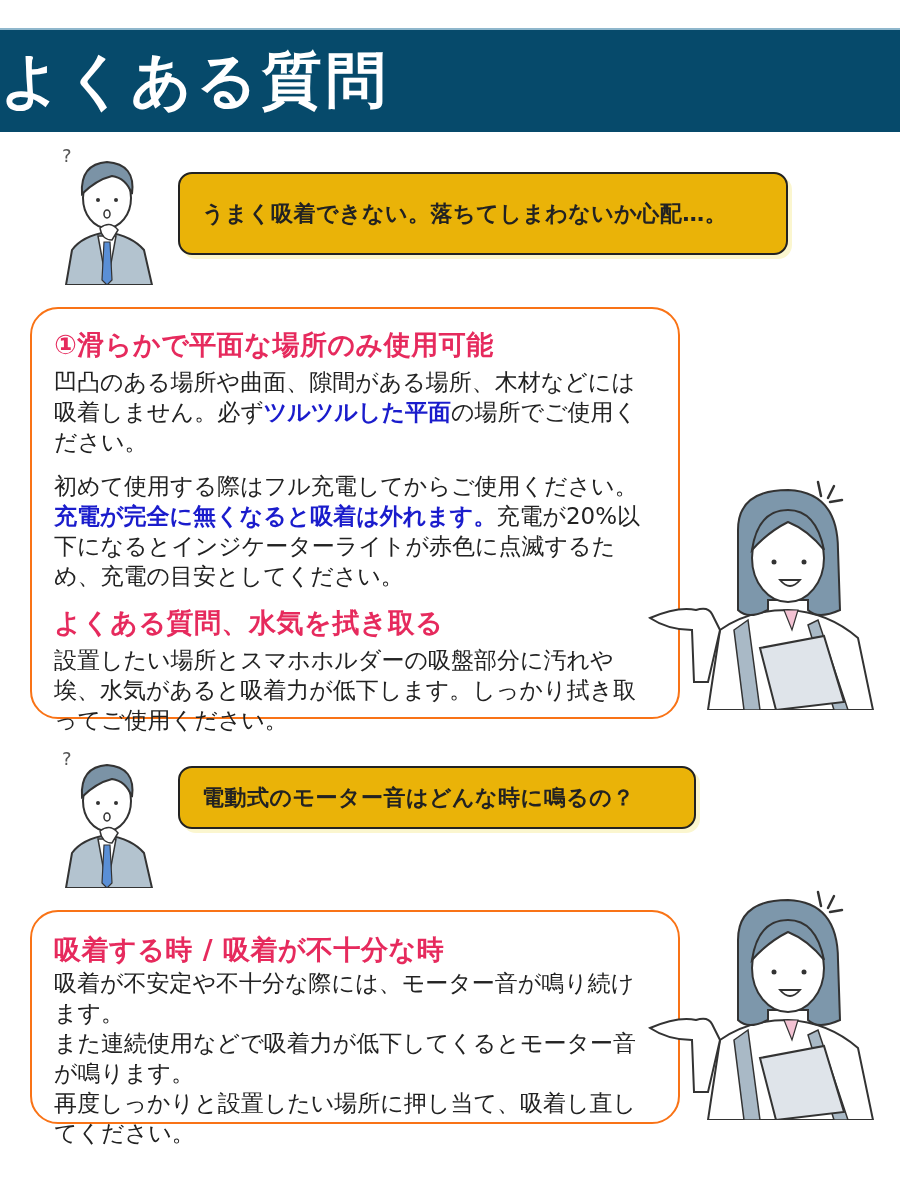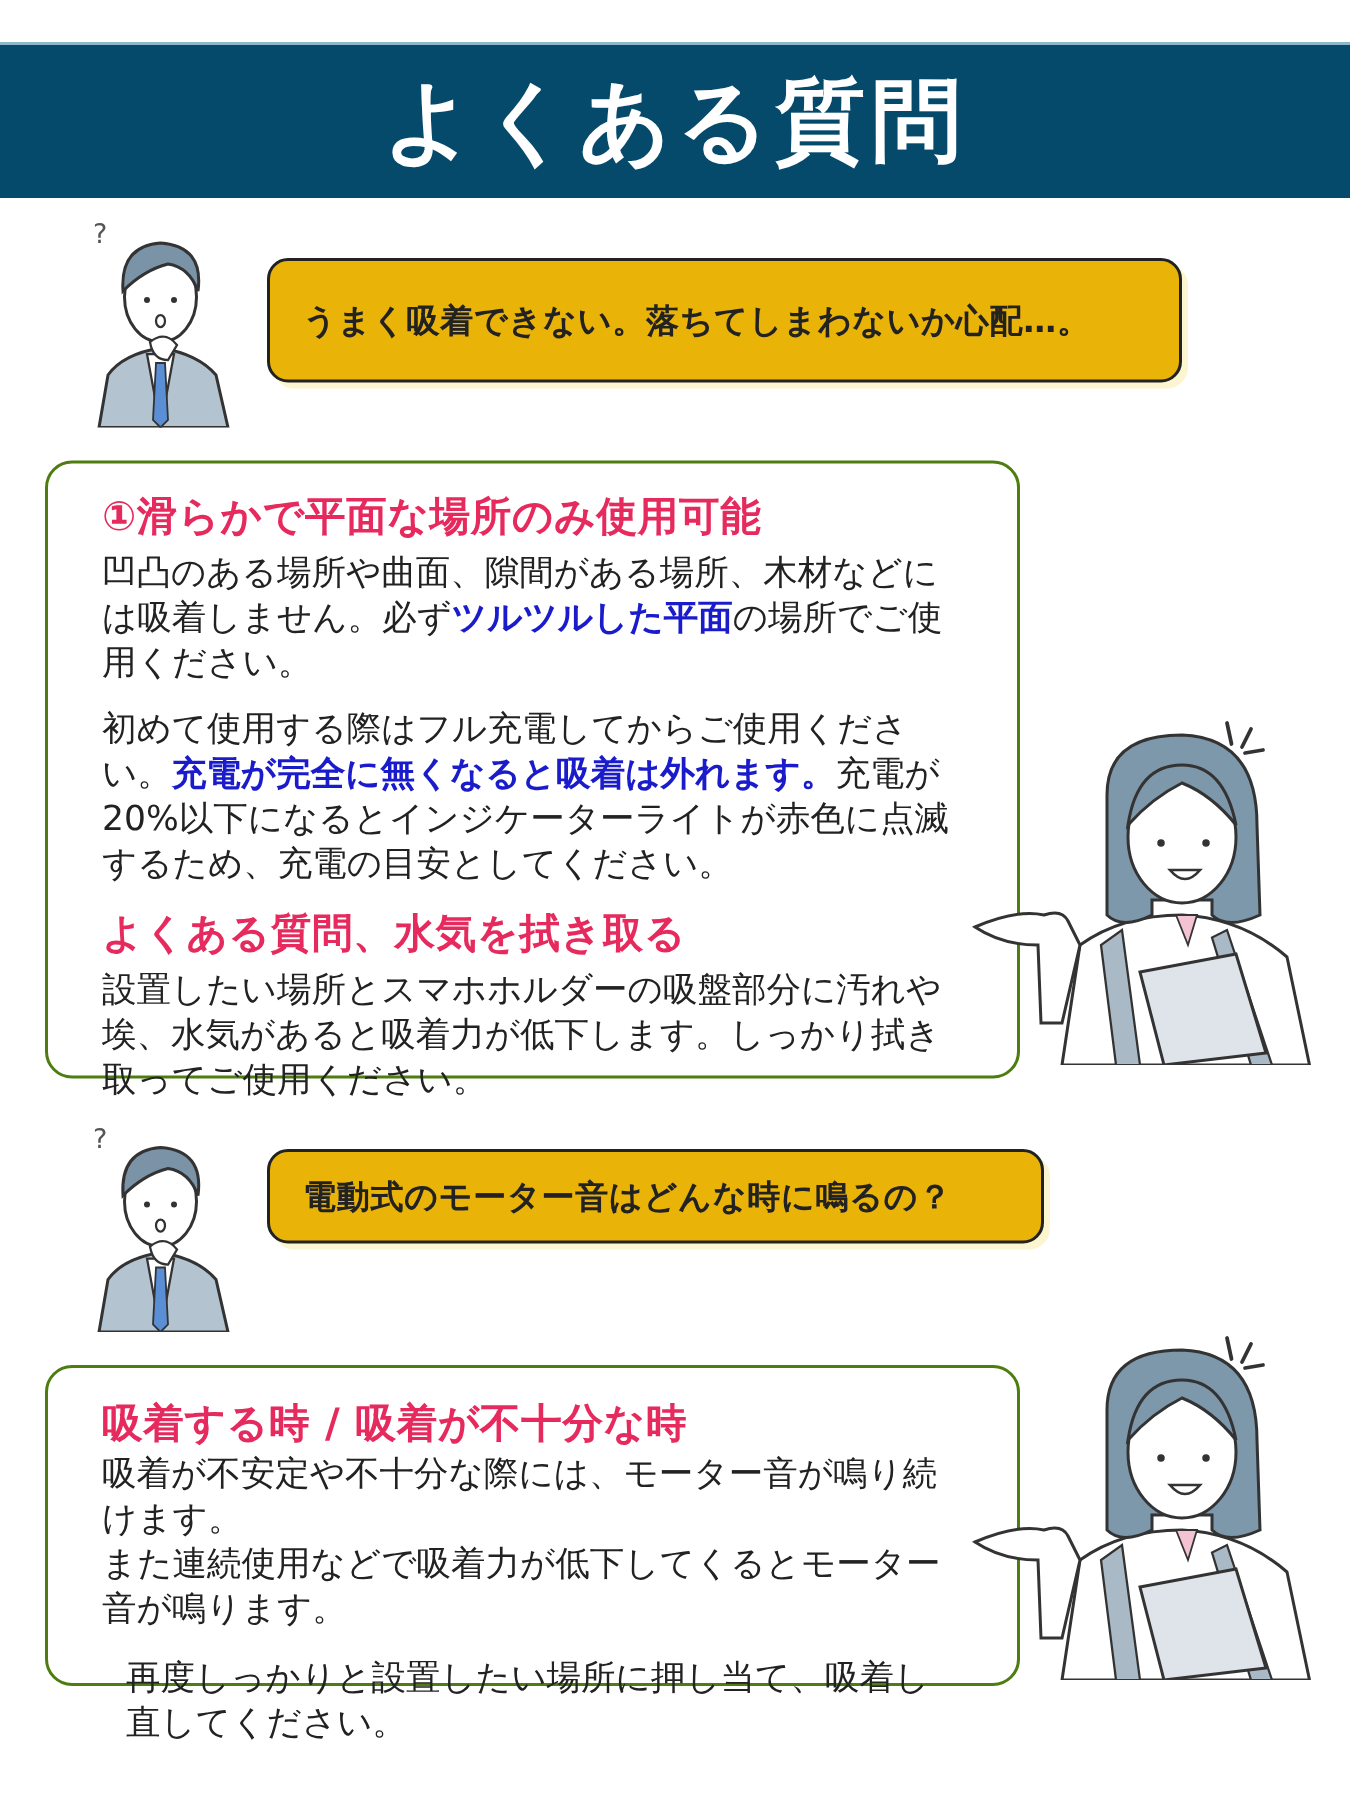--- a/index.html
+++ b/index.html
@@ -5,35 +5,35 @@
   html, body { margin:0; padding:0; }
   body {
     width:900px; height:1200px; position:relative; overflow:hidden;
     background:#ffffff;
     font-family:"DejaVu Sans","Liberation Sans",sans-serif;
     color:#222;
   }
   .header {
     position:absolute; left:0; top:28px; width:900px; height:102px;
     background:#064a6b; border-top:2px solid #8fb7cc;
-    display:flex; align-items:center; justify-content:center;
+    display:flex; align-items:center; 
   }
   .header h1 {
     margin:0; color:#fff; font-size:60px; font-weight:bold; letter-spacing:4px;
   }
   .avatar { position:absolute; }
   .qbubble {
     position:absolute; background:#eab308; border:2px solid #222; border-radius:14px;
     box-shadow:4px 4px 0 #fbf6cf;
     display:flex; align-items:center; padding-left:22px; box-sizing:border-box;
     font-size:22px; font-weight:bold; color:#222; letter-spacing:0.5px;
   }
   .abox {
-    position:absolute; background:#fff; border:2px solid #4d7c0f; border-radius:18px;
-    box-sizing:border-box; padding:18px 36px;
+    position:absolute; background:#fff; border:2px solid #f97316; border-radius:28px;
+    box-sizing:border-box; padding:18px 22px;
   }
   .ahead {
     color:#e62a5d; font-size:27px; font-weight:bold; margin:0; line-height:36px; letter-spacing:0.5px;
   }
   .abody {
     font-size:23px; line-height:30px; color:#222; margin:4px 0 14px 0;
   }
   .hl { color:#1a1ccc; font-weight:bold; }
 </style>
 </head>
@@ -96,21 +96,21 @@
   <path d="M48 88 Q58 80 66 90 L60 100 Q50 100 48 88 Z" fill="#fff" stroke="#333" stroke-width="1.5"></path>
 </svg>
 <div class="qbubble" style="left:178px;top:766px;width:518px;height:63px;">
   <span>電動式のモーター音はどんな時に鳴るの？</span>
 </div>
 
 <div class="abox" style="left:30px;top:910px;width:650px;height:214px;padding-top:20px;">
   <p class="ahead">吸着する時 / 吸着が不十分な時</p>
   <p class="abody" style="margin:0">吸着が不安定や不十分な際には、モーター音が鳴り続けます。</p>
   <p class="abody" style="margin:0">また連続使用などで吸着力が低下してくるとモーター音が鳴ります。</p>
-  <p class="abody" style="margin:16px">再度しっかりと設置したい場所に押し当て、吸着し直してください。</p>
+  <p class="abody" style="margin:0">再度しっかりと設置したい場所に押し当て、吸着し直してください。</p>
 </div>
 
 <svg class="avatar" style="left:648px;top:880px" width="240" height="240" viewBox="0 0 240 240">
   <path d="M170 12 L173 26 M186 16 L180 28 M194 30 L182 32" stroke="#333" stroke-width="2.5" stroke-linecap="round"></path>
   <path d="M60 240 L72 160 Q100 140 140 140 Q180 142 210 168 L225 240 Z" fill="#fff" stroke="#333" stroke-width="2"></path>
   <path d="M100 150 L112 240 L96 240 L86 160 Z" fill="#a9b9c6" stroke="#333" stroke-width="1.5"></path>
   <path d="M170 150 L200 240 L186 240 L160 155 Z" fill="#a9b9c6" stroke="#333" stroke-width="1.5"></path>
   <path d="M90 60 Q90 20 140 20 Q190 22 190 80 L192 140 Q170 150 160 140 L160 130 L120 130 L120 140 Q100 150 90 140 Z" fill="#7d97ab" stroke="#333" stroke-width="2"></path>
   <ellipse cx="140" cy="88" rx="36" ry="44" fill="#fff" stroke="#333" stroke-width="2"></ellipse>
   <path d="M104 80 Q110 40 140 40 Q168 40 176 80 Q160 60 140 52 Q120 62 104 80 Z" fill="#7d97ab" stroke="#333" stroke-width="2"></path>

